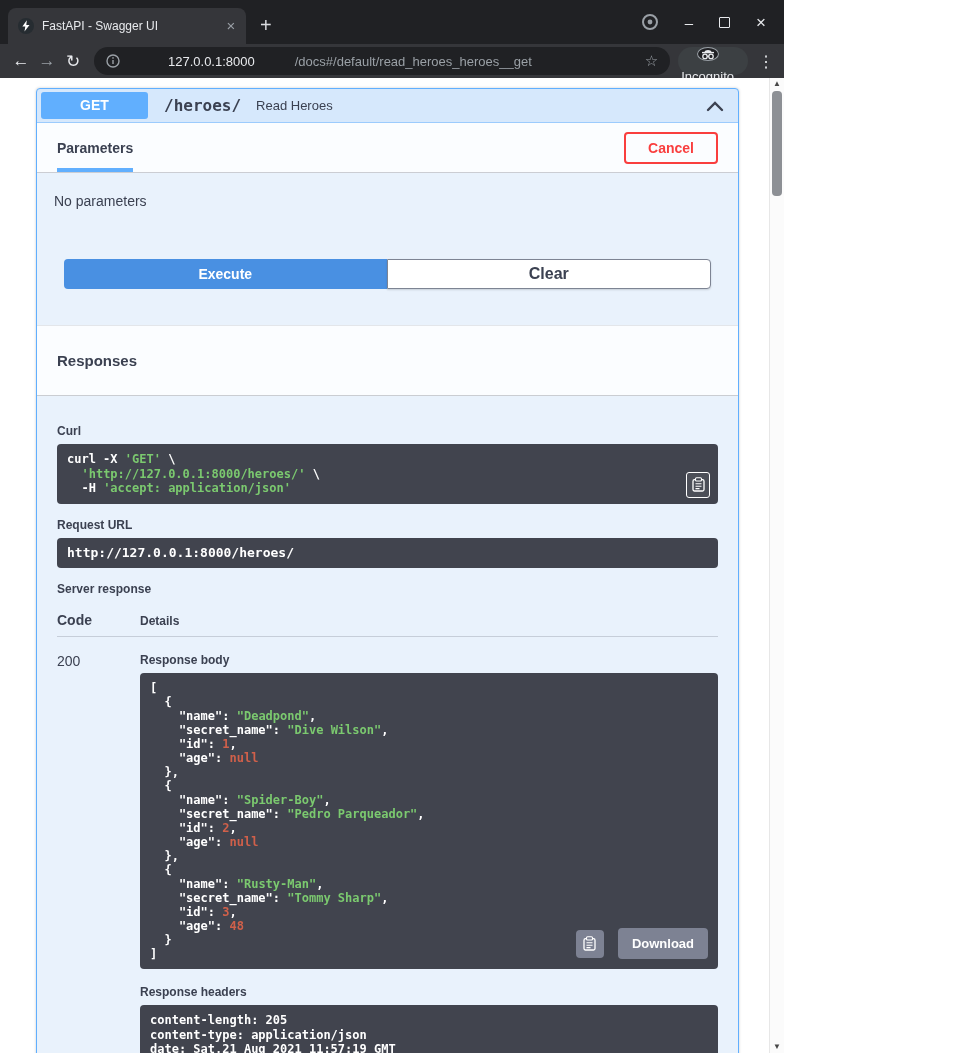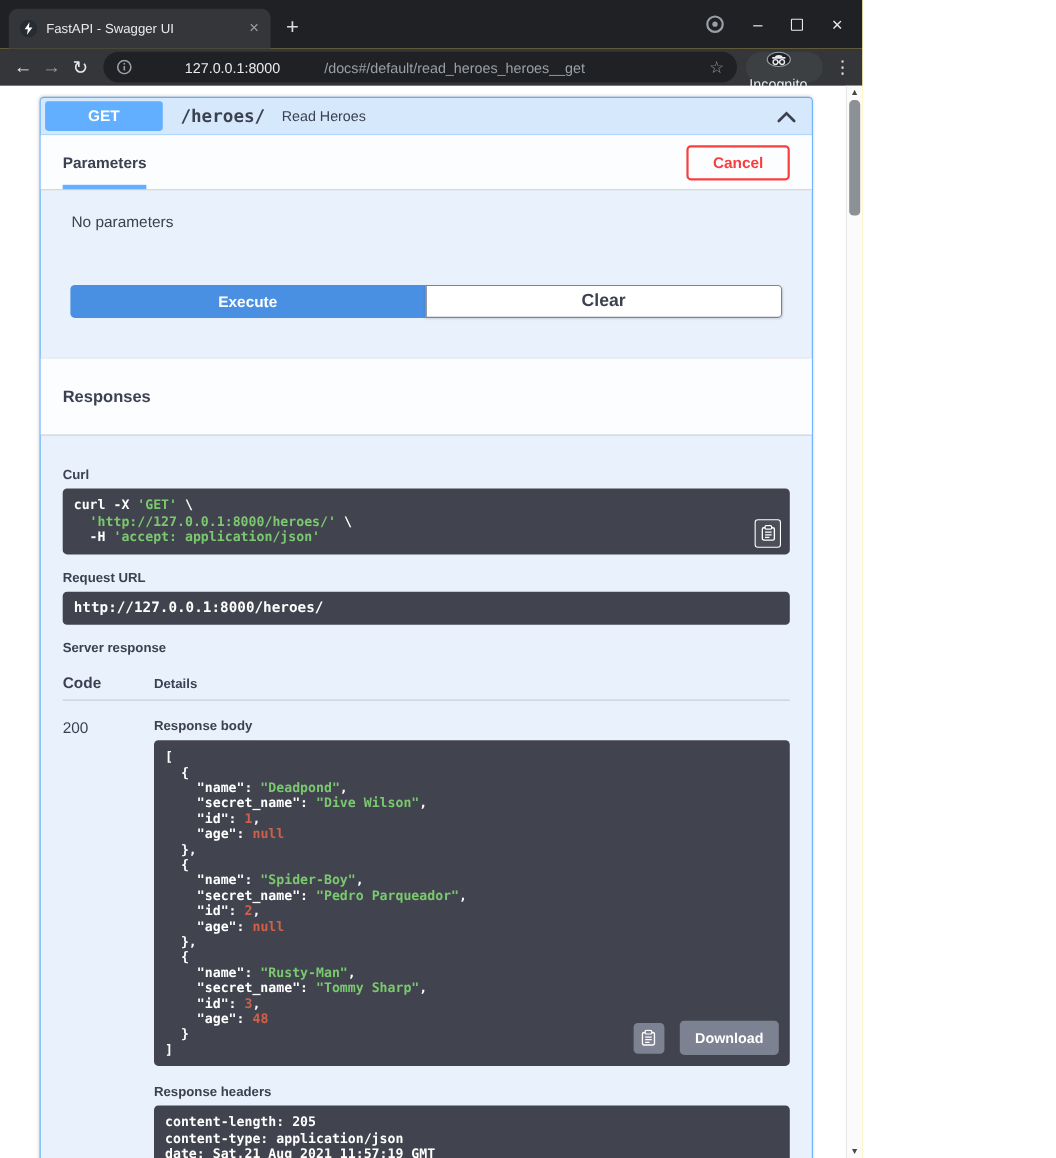--- a/index.html
+++ b/index.html
@@ -1,17 +1,17 @@
 <!DOCTYPE html>
 <html><head>
 <meta charset="utf-8">
 <style>
   html,body{margin:0;padding:0;}
   body{width:960px;height:1053px;overflow:hidden;background:#fff;font-family:"Liberation Sans",sans-serif;}
-  .browser{position:relative;width:784px;height:1053px;overflow:hidden;background:#fde047;}
+  .browser{position:relative;width:784px;height:1053px;overflow:hidden;background:#22c55e;}
 
   
   .tab-strip{display:flex;align-items:flex-end;height:44px;background:#202124;}
   .tab{display:flex;align-items:center;width:238px;height:36px;background:#35363a;border-radius:8px 8px 0 0;margin-left:8px;padding:0 6px 0 10px;box-sizing:border-box;}
   .favicon{width:16px;height:16px;flex:0 0 16px;display:flex;}
   .tab-title{color:#e8eaed;font-size:12px;margin-left:8px;flex:1;white-space:nowrap;overflow:hidden;}
   .tab-close{color:#9aa0a6;font-size:15px;width:18px;height:18px;line-height:17px;text-align:center;border-radius:50%;}
   .new-tab-btn{color:#dadce0;font-size:20px;line-height:1;margin:0 0 9px 14px;}
   .strip-right{margin-left:auto;align-self:center;display:flex;align-items:center;gap:26px;padding-right:18px;}
   .win-min{color:#e8eaed;font-size:15px;line-height:1;}
@@ -42,21 +42,21 @@
   .op-summary{display:flex;align-items:center;padding:3px 14px 3px 4px;background:rgba(97,175,254,.14);border-bottom:1px solid rgba(97,175,254,.5);border-radius:3px 3px 0 0;}
   .method-badge{background:#61affe;color:#fff;font-weight:bold;font-size:14px;border-radius:3px;width:107px;height:27px;line-height:27px;text-align:center;}
   .op-path{font-family:"DejaVu Sans Mono",monospace;font-size:16px;font-weight:600;color:#3b4151;margin-left:16px;}
   .op-desc{font-size:13px;color:#3b4151;margin-left:15px;}
   .chevron{margin-left:auto;display:flex;}
 
   .tab-header{background:rgba(255,255,255,.8);display:flex;justify-content:space-between;align-items:center;padding:0 20px;height:50px;border-bottom:1px solid rgba(59,65,81,.25);box-sizing:border-box;}
   .tab-item{font-size:14px;font-weight:bold;color:#3b4151;height:100%;display:flex;align-items:center;border-bottom:4px solid #61affe;box-sizing:border-box;padding-top:4px;}
   .cancel-btn{border:2px solid #f93e3e;border-radius:4px;background:transparent;color:#f93e3e;font-size:14px;font-weight:600;padding:6px 22px;font-family:"Liberation Sans",sans-serif;}
 
-  .no-params{padding:20px 28px 50px;font-size:14px;color:#3b4151;}
+  .no-params{padding:20px 17px 50px;font-size:14px;color:#3b4151;}
   .execute-row{display:flex;padding:0 27px 26px;}
   .btn-execute{flex:1;background:#4990e2;border:none;color:#fff;font-weight:600;font-size:14px;height:30px;border-radius:4px 0 0 4px;font-family:"Liberation Sans",sans-serif;}
   .btn-clear{flex:1;background:#fff;border:1px solid #7d8493;color:#3b4151;font-weight:600;font-size:16px;height:30px;border-radius:0 4px 4px 0;box-shadow:0 1px 2px rgba(0,0,0,.15);font-family:"Liberation Sans",sans-serif;}
 
   .responses-band{display:flex;align-items:center;min-height:53px;padding:8px 20px;background:rgba(255,255,255,.8);border-top:1px solid rgba(59,65,81,.12);border-bottom:1px solid rgba(59,65,81,.25);margin-top:10px;}
   .responses-band .band-title{font-size:15px;font-weight:bold;color:#3b4151;margin:0;}
   .responses-inner{padding:28px 20px 12px;}
   .block-label{font-size:12px;font-weight:bold;color:#3b4151;margin:0 0 6px;}
   .code-wrap{position:relative;margin-bottom:14px;}
   .code-block{background:#41444e;border-radius:4px;padding:8px 10px;font:600 12px/14.5px "DejaVu Sans Mono",monospace;color:#fff;white-space:pre;margin:0;overflow:hidden;}

